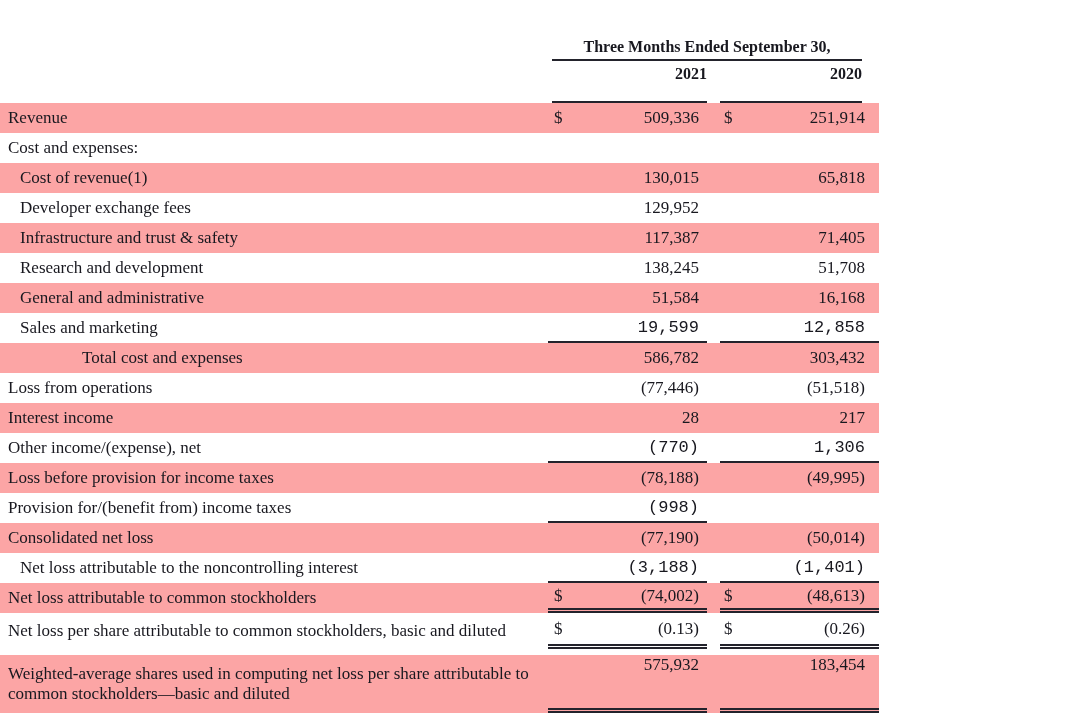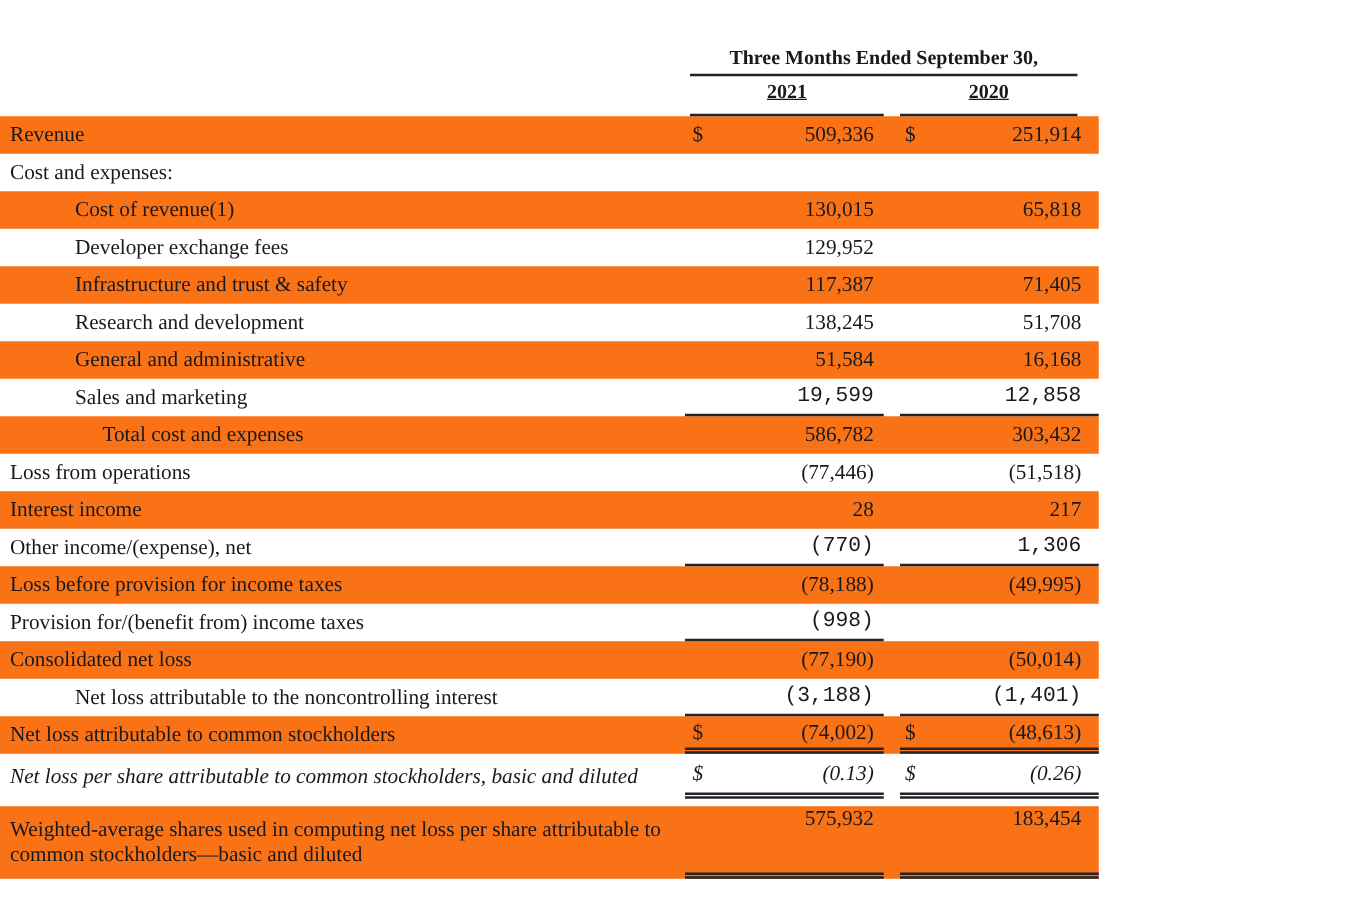--- a/index.html
+++ b/index.html
@@ -13,48 +13,48 @@
 
   
   .hdr-row { display: grid; grid-template-columns: 1fr 331px; }
   .period {
     text-align: center; font-weight: bold; font-size: 16px;
     padding-bottom: 3px; margin-left: 4px; margin-right: 17px;
     border-bottom: 2px solid #23232c;
   }
   .years-cols { display: grid; grid-template-columns: 159px 13px 159px; }
   .year {
-    text-align: center; font-weight: bold; font-size: 16px;
-    padding: 4px 0 8px; border-bottom: 2px solid #23232c; text-decoration: underline;
+    text-align: right; font-weight: bold; font-size: 16px;
+    padding: 4px 0 18px; border-bottom: 2px solid #23232c;
   }
   .year.y1 { margin-left: 4px; }
   .year.y2 { margin-right: 17px; }
 
   
   .row {
     display: grid; grid-template-columns: 1fr 159px 13px 159px;
     min-height: 30px; align-items: stretch;
   }
-  .row.hl { background: #f97316; }
+  .row.hl { background: #fca5a5; }
   .label {
     align-self: center; font-size: 17px; line-height: 1.18;
     padding: 3px 10px 3px 8px; max-width: 700px;
   }
-  .label.ind1 { padding-left: 60px; }
+  .label.ind1 { padding-left: 20px; }
   .label.ind2 { padding-left: 82px; }
   .num {
     display: flex; justify-content: space-between; align-items: center;
     font-size: 17px;
   }
   .num.c1 { padding: 0 8px 0 6px; }
   .num.c2 { padding: 0 14px 0 4px; }
   .num .val { margin-left: auto; }
   .rule-single .num { border-bottom: 2px solid #23232c; font-family: Liberation Mono, monospace; }
   .rule-double .num { border-bottom: 5px double #23232c; }
-  .row.tall { min-height: 36px; font-style: italic; }
+  .row.tall { min-height: 36px; }
   .row.wrap2 { margin-top: 6px; min-height: 58px; }
   .row.wrap2 .num { align-items: flex-start; padding-bottom: 5px; }
   .gap { }
 </style>
 </head>
 <body>
 
 <div class="sheet">
 
   <div class="hdr-row">

